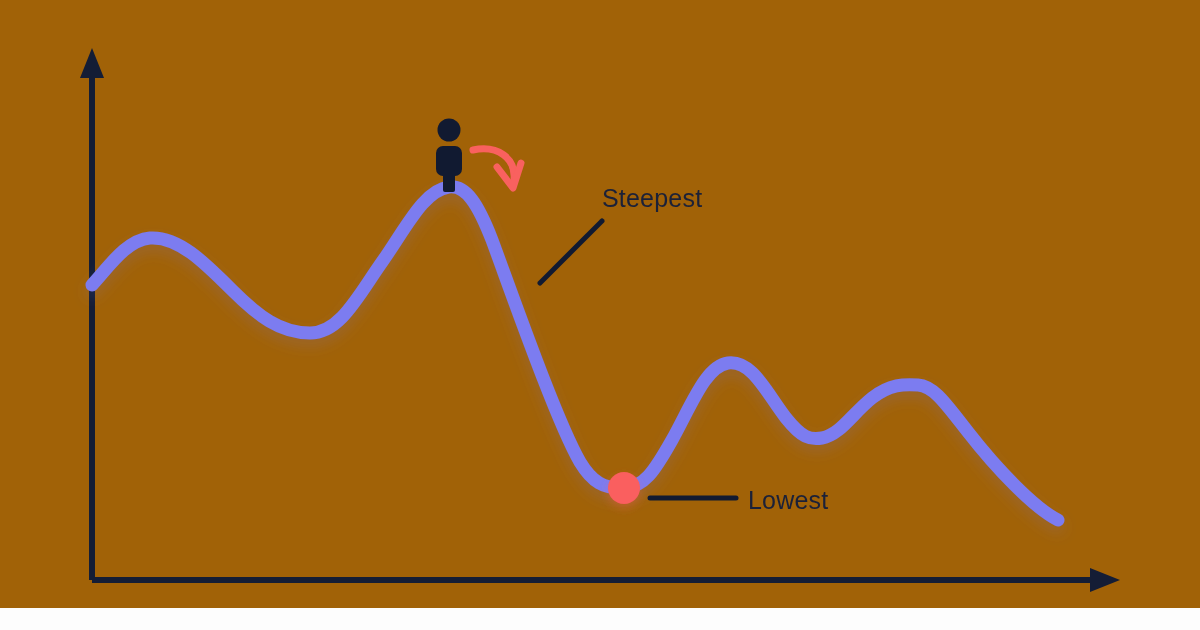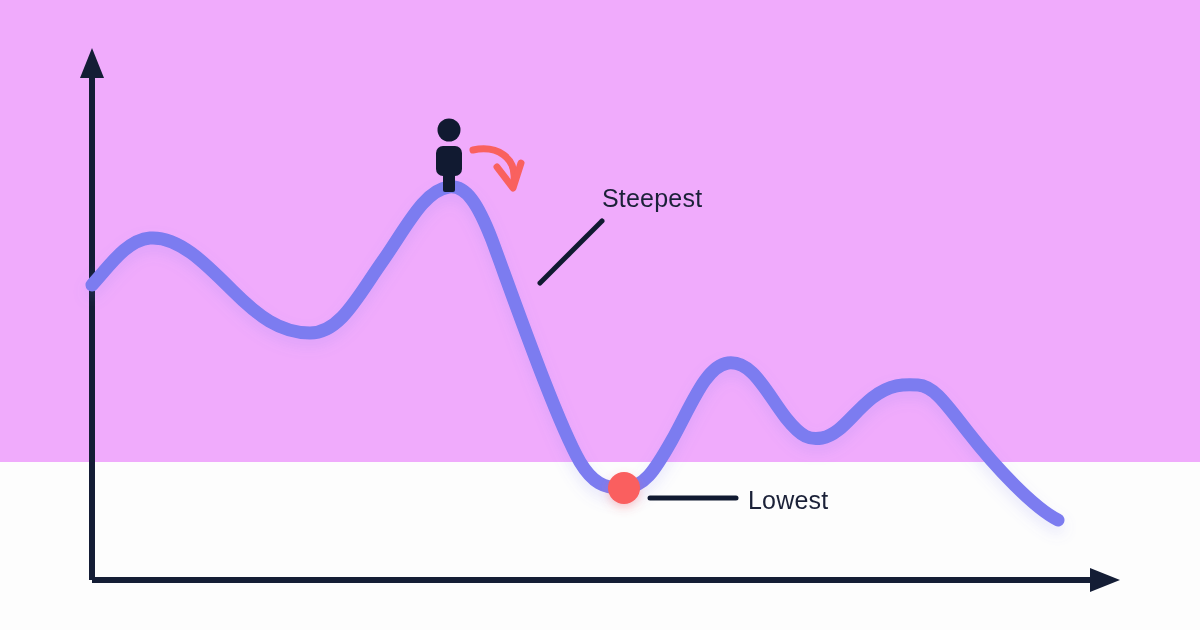--- a/index.html
+++ b/index.html
@@ -9,22 +9,22 @@
   body {
     width: 1200px;
     height: 630px;
     background: #fdfdfd;
     font-family: "Liberation Sans", sans-serif;
     overflow: hidden;
   }
   #stage {
     position: relative;
     width: 1200px;
-    height: 462px;
-    background: #f0abfc;
+    height: 608px;
+    background: #a16207;
   }
   #figure {
     position: absolute;
     inset: 0;
     width: 1200px;
     height: 630px;
     display: block;
   }
   .anno-text {
     font-family: "Liberation Sans", sans-serif;

